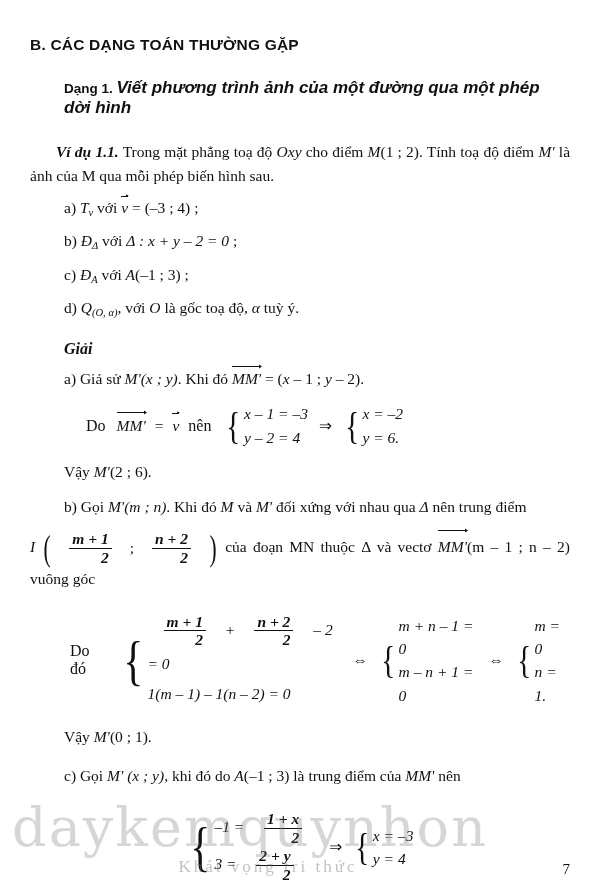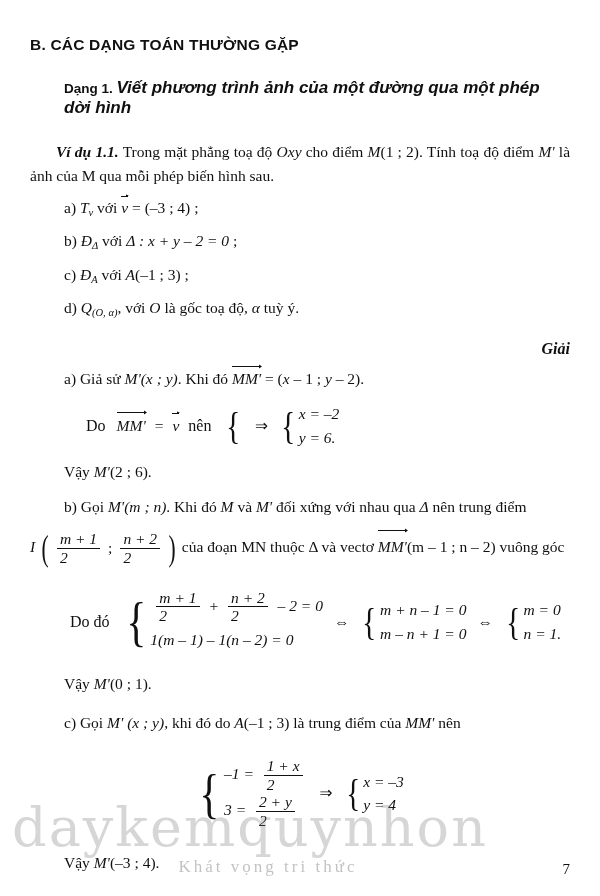--- a/index.html
+++ b/index.html
@@ -83,21 +83,20 @@
     margin-bottom: 14px;
     font-size: 15.5px;
   }
   .b { font-weight: bold; }
   .i { font-style: italic; }
   .giai {
     font-weight: bold;
     font-style: italic;
     font-size: 16px;
     margin: 22px 0 12px 34px;
-    text-align: right;
   }
   .math { font-style: italic; }
   sub.s {
     font-size: 0.68em;
     font-style: italic;
     vertical-align: -0.32em;
   }
   .vecarrow {
     position: relative;
     display: inline-block;
@@ -142,24 +141,25 @@
     width: 0; height: 0;
     border-left: 3.2px solid #101010;
     border-top: 1.9px solid transparent;
     border-bottom: 1.9px solid transparent;
     transform: translateY(-1.5px);
   }
   
   .frac {
     display: inline-block;
     vertical-align: middle;
-    text-align: left;
+    text-align: right;
     font-style: italic;
     line-height: 1.15;
-    margin: 0 6px;
+    margin: 0 16px;
+    font-weight: bold;
   }
   .frac .num {
     display: block;
     padding: 0 3px;
     border-bottom: 1.1px solid #101010;
   }
   .frac .den {
     display: block;
     padding: 0 3px;
   }
@@ -265,20 +265,24 @@
   </div>
 
   <div class="eqline left">
     <span class="lead">Do</span>
     <span class="math vecarrow">MM'</span>
     <span>=</span>
     <span class="math vecsm">v</span>
     <span class="lead">nên</span>
     <span class="sys">
       <span class="brace">{</span>
+      <span class="rows">
+        <span class="math" style="display:block">x – 1 = –3</span>
+        <span class="math" style="display:block">y – 2 = 4</span>
+      </span>
     </span>
     <span>⇒</span>
     <span class="sys">
       <span class="brace">{</span>
       <span class="rows">
         <span class="math" style="display:block">x = –2</span>
         <span class="math" style="display:block">y = 6.</span>
       </span>
     </span>
   </div>

